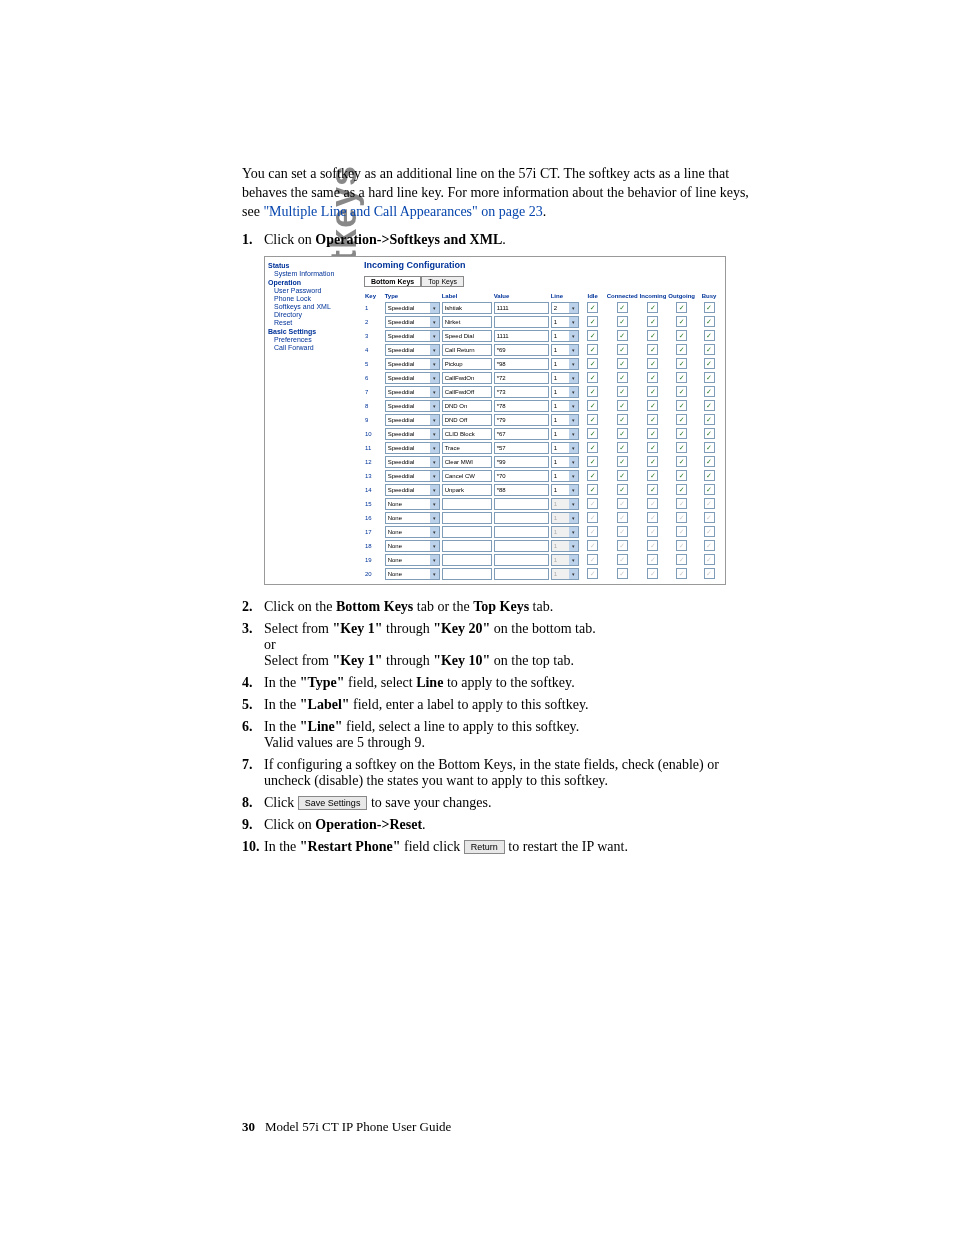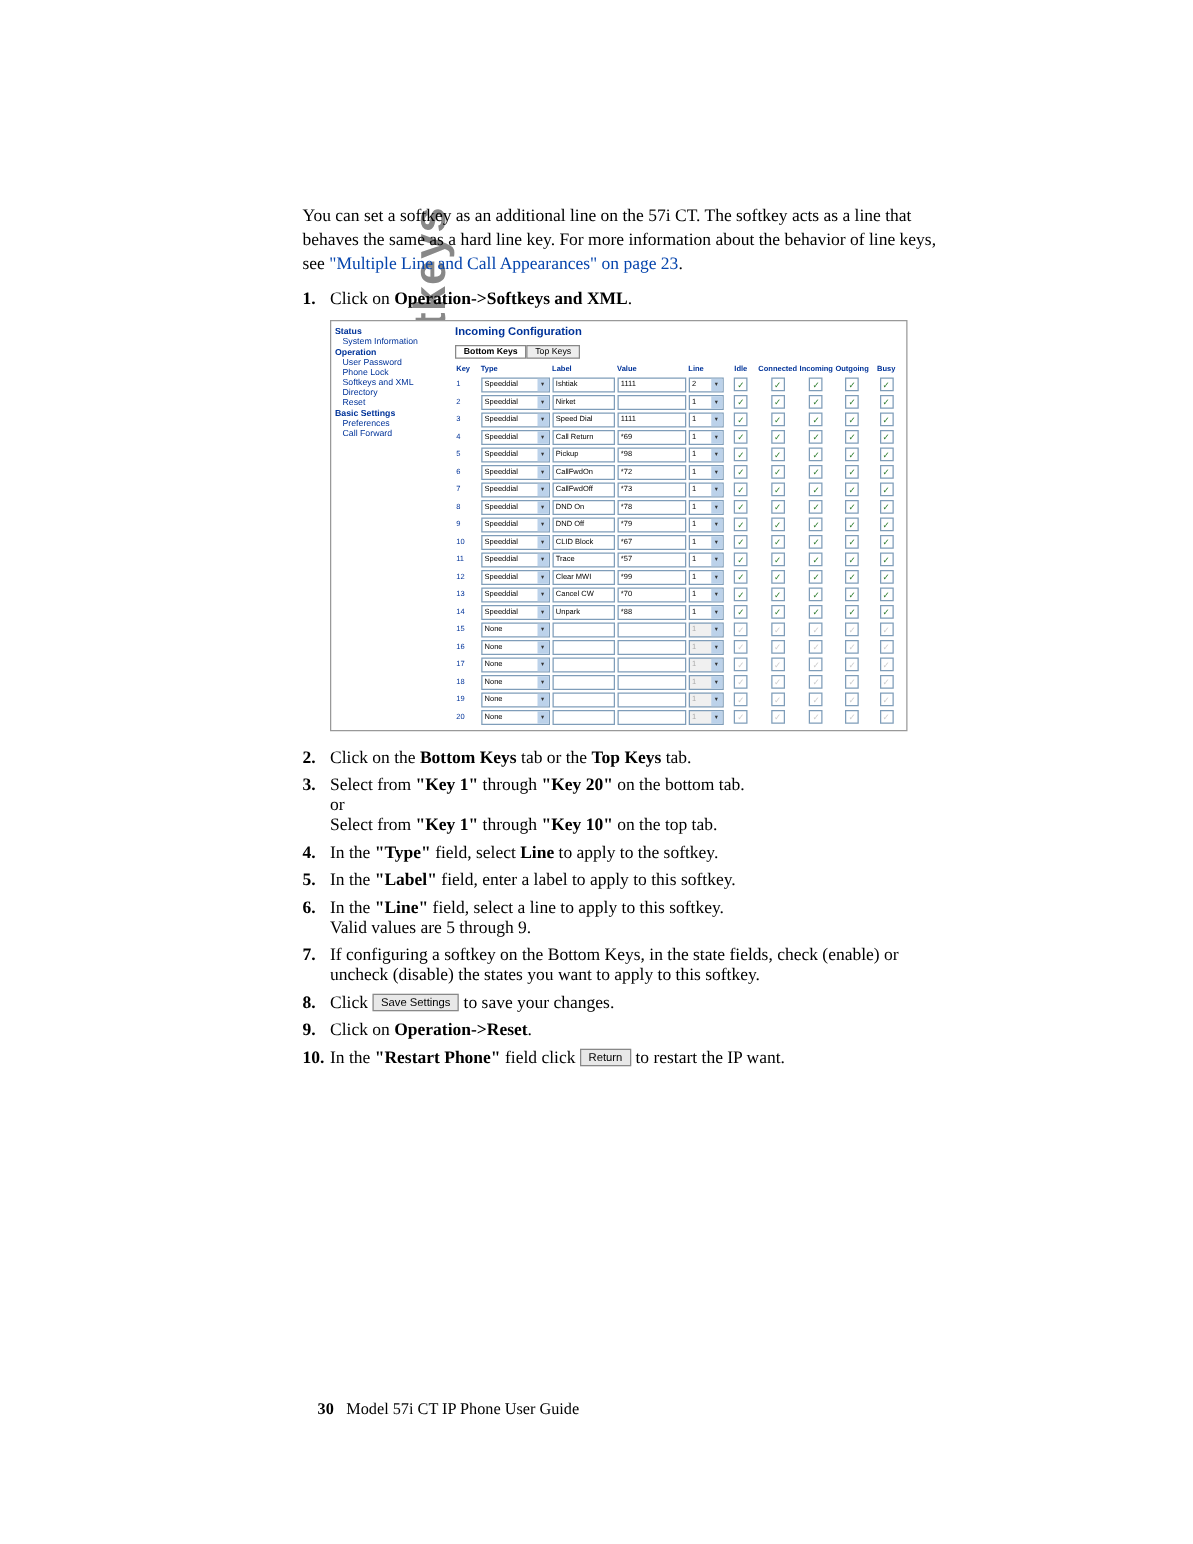--- a/index.html
+++ b/index.html
@@ -222,21 +222,21 @@
     border: 1px solid #888;
     background: #e8e8e8;
     vertical-align: middle;
   }
   .footer {
     position: absolute;
     left: 242px;
     bottom: 100px;
     font-size: 13px;
   }
-  .footer .pn { font-weight: bold; margin-right: 10px; margin-left: 12px; }
+  .footer .pn { font-weight: bold; margin-right: 10px; }
 </style>
 </head>
 <body>
 
 <div class="page">
 
   <div class="side-title">Softkeys</div>
 
   <div class="content">
 

